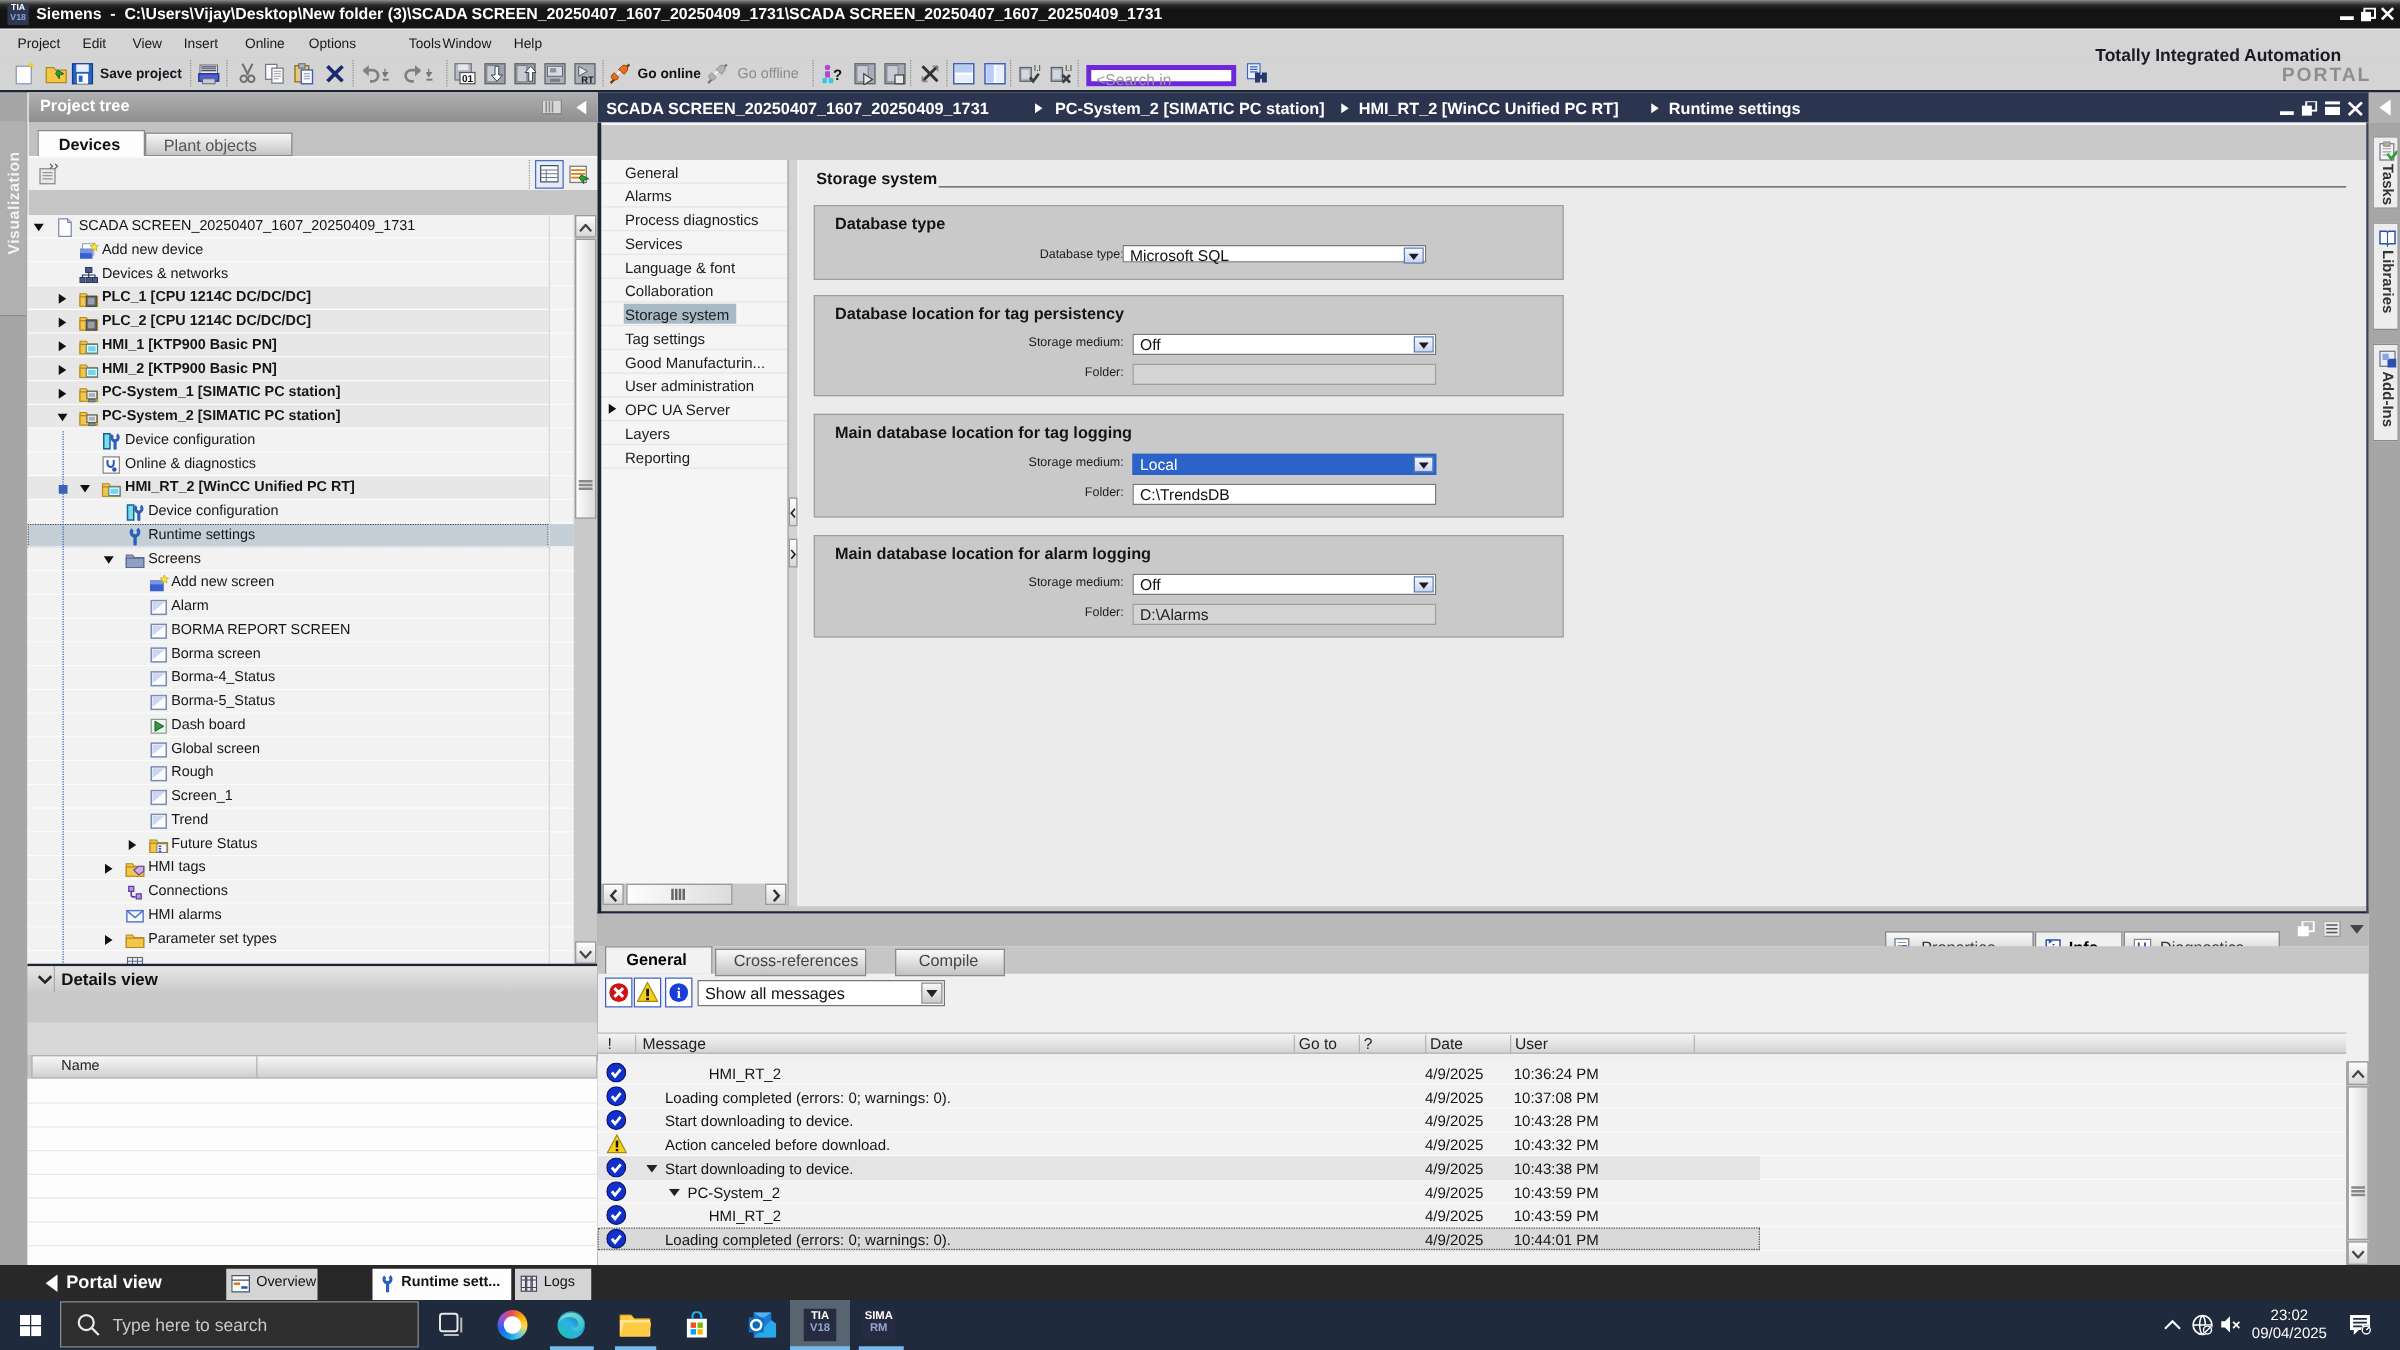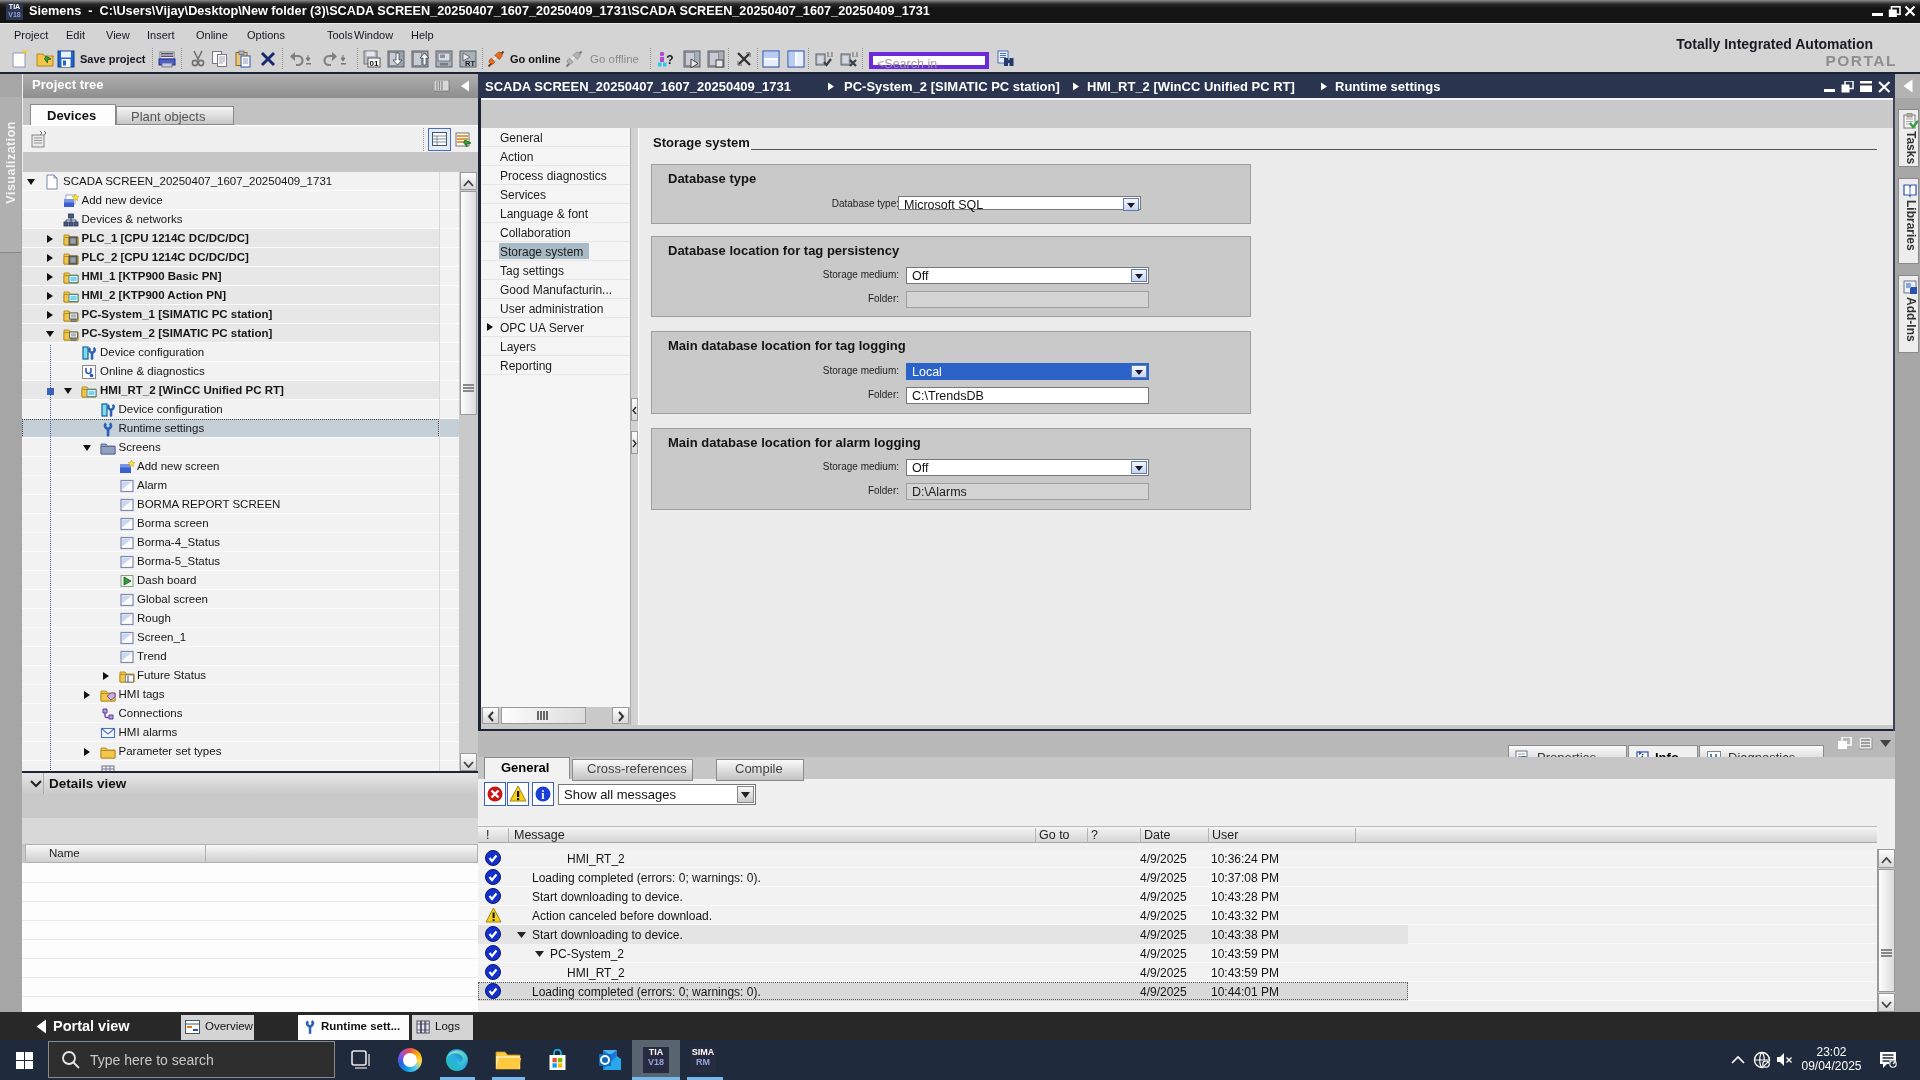--- a/index.html
+++ b/index.html
@@ -446,21 +446,21 @@
       <span class="lbl" style="left:59.5px">HMI_1 [KTP900 Basic PN]</span>
     </div>
 <div class="trow dev b" style="top:114px">
       <div class="exp right" style="left:24.7px"></div>
       <svg class="ticn" style="left:40.7px;top:1.5px" width="16" height="16" viewBox="0 0 16 16">
         <path d="M1 4 h5 l1.5 2 h7.5 v8 h-14 z" fill="#f3c64a" stroke="#b08a1e" stroke-width="0.9"></path>
         <path d="M1 6.5 h14 v7.5 h-14 z" fill="#f3c64a" stroke="#b08a1e" stroke-width="0.9"></path>
         <rect x="6" y="6.5" width="9" height="7" fill="#e8f4f8" stroke="#45809c" stroke-width="0.9"></rect>
         <rect x="7.5" y="8" width="6" height="4" fill="#6ed8ea"></rect>
       </svg>
-      <span class="lbl" style="left:59.5px">HMI_2 [KTP900 Action PN]</span>
+      <span class="lbl" style="left:59.5px">HMI_2 [KTP900 Basic PN]</span>
     </div>
 <div class="trow dev b" style="top:133px">
       <div class="exp right" style="left:24.7px"></div>
       <svg class="ticn" style="left:40.7px;top:1.5px" width="16" height="16" viewBox="0 0 16 16">
         <path d="M1 4 h5 l1.5 2 h7.5 v8 h-14 z" fill="#f3c64a" stroke="#b08a1e" stroke-width="0.9"></path>
         <path d="M1 6.5 h14 v7.5 h-14 z" fill="#f3c64a" stroke="#b08a1e" stroke-width="0.9"></path>
         <rect x="6.5" y="6" width="8" height="6" fill="#e6e8ea" stroke="#5c6064" stroke-width="0.9"></rect>
         <rect x="8" y="7.5" width="5" height="3" fill="#aab2ba"></rect>
         <rect x="8" y="12.5" width="5" height="2" fill="#888e94" stroke="#5c6064" stroke-width="0.7"></rect>
       </svg>
@@ -724,21 +724,21 @@
 <div class="dvline" style="top:95px"></div>
 <div class="dvline" style="top:114px"></div>
 <div class="dvline" style="top:133px"></div>
 </div>
 <div class="abs" id="workarea">
 <div id="navlist">
 <div class="nrow" style="top:0px">
         <span>General</span>
       </div>
 <div class="nrow" style="top:19px">
-        <span>Action</span>
+        <span>Alarms</span>
       </div>
 <div class="nrow" style="top:38px">
         <span>Process diagnostics</span>
       </div>
 <div class="nrow" style="top:57px">
         <span>Services</span>
       </div>
 <div class="nrow" style="top:76px">
         <span>Language &amp; font</span>
       </div>

